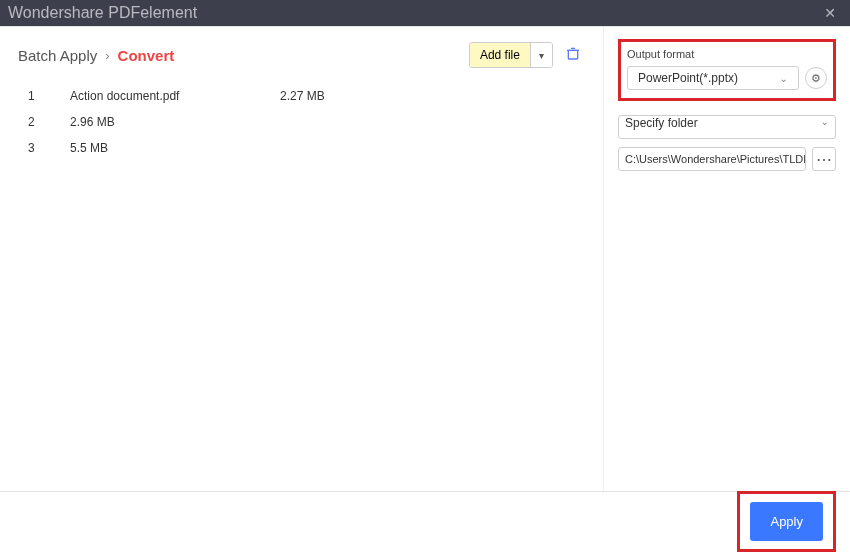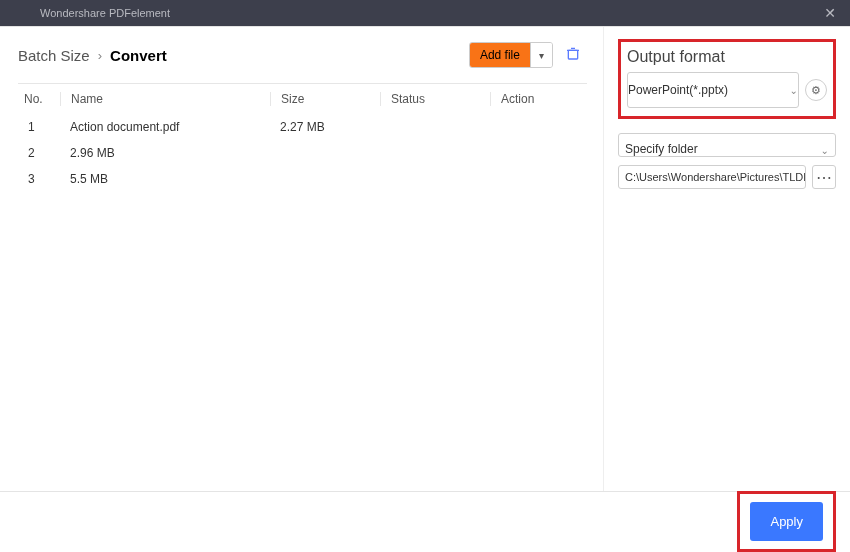--- a/index.html
+++ b/index.html
@@ -1,59 +1,59 @@
 <!DOCTYPE html>
 <html><head>
   <meta charset="utf-8">
   <style>
     * { box-sizing: border-box; margin: 0; padding: 0; }
     body { font-family: -apple-system, BlinkMacSystemFont, "Segoe UI", Arial, sans-serif; background: #fff; width: 850px; height: 552px; overflow: hidden; }
     
     .titlebar { background: #3d3f4c; height: 26px; display: flex; align-items: center; justify-content: space-between; padding: 0 8px; }
-    .titlebar-title { color: #b9bac1; font-size: 11px; margin-left: 32px; }
+    .titlebar-title { color: #b9bac1; font-size: 16px; }
     .titlebar-close { color: #b9bac1; cursor: pointer; font-size: 14px; line-height: 1; padding: 2px 6px; }
     
     .main-area { display: flex; height: 465px; border-top: 1px solid #e4e4e4; }
     
     .left-panel { flex: 1; padding: 14px 16px 14px 18px; border-right: 1px solid #eee; }
     
     .breadcrumb-row { display: flex; align-items: center; justify-content: space-between; margin-bottom: 14px; }
     .breadcrumb { font-size: 15px; color: #555; display: flex; align-items: center; gap: 8px; }
     .breadcrumb-sep { color: #888; font-size: 13px; }
-    .breadcrumb-current { font-weight: 600; color: #000000; }
+    .breadcrumb-current { font-weight: 600; color: #ef4444; }
     
     .toolbar { display: flex; gap: 6px; align-items: center; }
     .addfile-group { display: flex; border: 1px solid #ccc; border-radius: 3px; overflow: hidden; height: 26px; }
-    .addfile-btn { border: none; background: #f97316; padding: 0 10px; font-size: 12px; cursor: pointer; }
+    .addfile-btn { border: none; background: #fef9c3; padding: 0 10px; font-size: 12px; cursor: pointer; }
     .addfile-chevron { border: none; border-left: 1px solid #ccc; background: #fff; padding: 0 8px; cursor: pointer; display: flex; align-items: center; }
     .toolbar-icon { color: #5b7bff; cursor: pointer; padding: 4px 6px; }
     
     .table-head { display: flex; border-top: 1px solid #e6e6e6; padding: 8px 0; font-size: 12px; color: #555; }
     .col-divider { border-left: 1px solid #e6e6e6; padding-left: 10px; }
     .col-no { width: 42px; padding-left: 6px; }
     .col-name { width: 210px; }
     .col-size { width: 110px; }
     .col-status { width: 110px; }
     .col-action { flex: 1; }
     
     .table-row { display: flex; padding: 6px 0; font-size: 12px; color: #333; }
     .table-row .col-no { padding-left: 10px; }
     .table-row .col-name { padding-left: 10px; }
     .table-row .col-size { padding-left: 10px; }
     
     .right-panel { width: 246px; padding: 12px 14px 12px 14px; }
     
-    .sec-label { font-size: 16px; color: #444; margin-bottom: 6px; }
+    .sec-label { font-size: 11px; color: #444; margin-bottom: 6px; }
     .highlight-red { border: 3px solid #d8252a; padding: 6px 6px 8px 6px; margin-bottom: 14px; }
     .select-row { display: flex; gap: 6px; align-items: center; }
-    .select-box { flex: 1; height: 36px; border: 1px solid #cfcfcf; border-radius: 3px; background: #fff; font-size: 12px; color: #333; padding: 0 0; display: flex; align-items: center; justify-content: space-between; cursor: pointer; }
+    .select-box { flex: 1; height: 24px; border: 1px solid #cfcfcf; border-radius: 3px; background: #fff; font-size: 12px; color: #333; padding: 0 10px; display: flex; align-items: center; justify-content: space-between; cursor: pointer; }
     .select-chevron { color: #888; font-size: 10px; }
     .round-btn { width: 22px; height: 22px; border: 1px solid #cfcfcf; border-radius: 50%; display: flex; align-items: center; justify-content: center; cursor: pointer; color: #666; font-size: 11px; }
     
-    .folder-select { height: 24px; border: 1px solid #cfcfcf; border-radius: 3px; background: #fff; font-size: 12px; color: #333; padding: 0 6px; display: flex; align-items: flex-end; justify-content: space-between; cursor: pointer; margin-bottom: 8px; }
+    .folder-select { height: 24px; border: 1px solid #cfcfcf; border-radius: 3px; background: #fff; font-size: 12px; color: #333; padding: 0 6px; display: flex; align-items: flex-start; justify-content: space-between; cursor: pointer; margin-bottom: 8px; }
     .path-row { display: flex; gap: 6px; align-items: center; }
     .path-box { flex: 1; height: 24px; border: 1px solid #cfcfcf; border-radius: 3px; background: #fff; font-size: 11px; color: #333; padding: 0 6px; display: flex; align-items: center; overflow: hidden; white-space: nowrap; }
     .path-more { width: 24px; height: 24px; border: 1px solid #cfcfcf; border-radius: 3px; display: flex; align-items: center; justify-content: center; cursor: pointer; color: #555; }
     
     .footer { border-top: 1px solid #e4e4e4; height: 59px; display: flex; align-items: center; justify-content: flex-end; padding-right: 14px; }
     .apply-wrap { border: 3px solid #d8252a; padding: 8px 10px; }
     .apply-btn { background: #3a78ff; color: #fff; border: none; border-radius: 3px; padding: 12px 20px; font-size: 13px; cursor: pointer; }
   </style>
 </head>
 <body>
@@ -61,47 +61,40 @@
 <div class="titlebar">
   <div class="titlebar-title">Wondershare PDFelement</div>
   <div class="titlebar-close">✕</div>
 </div>
 
 <div class="main-area">
 
   <div class="left-panel">
     <div class="breadcrumb-row">
       <div class="breadcrumb">
-        <span>Batch Size</span>
+        <span>Batch Apply</span>
         <span class="breadcrumb-sep">›</span>
         <span class="breadcrumb-current">Convert</span>
       </div>
       <div class="toolbar">
         <div class="addfile-group">
           <button class="addfile-btn">Add file</button>
           <button class="addfile-chevron">
             <span style="font-size:10px;color:#555">▾</span>
           </button>
         </div>
         <span class="toolbar-icon">
           <svg width="16" height="16" viewBox="0 0 24 24" fill="none" stroke="#5b7bff" stroke-width="2">
               <rect x="5" y="8" width="14" height="13" rx="1"></rect>
               <path d="M3 8h18M9 5h6"></path>
             </svg>
         </span>
       </div>
     </div>
 
-    <div class="table-head">
-      <div class="col-no">No.</div>
-      <div class="col-name col-divider">Name</div>
-      <div class="col-size col-divider">Size</div>
-      <div class="col-status col-divider">Status</div>
-      <div class="col-action col-divider">Action</div>
-    </div>
 
     <div class="table-row">
       <div class="col-no">1</div>
       <div class="col-name">Action document.pdf</div>
       <div class="col-size">2.27 MB</div>
     </div>
     <div class="table-row">
       <div class="col-no">2</div>
       <div class="col-size">2.96 MB</div>
     </div>

